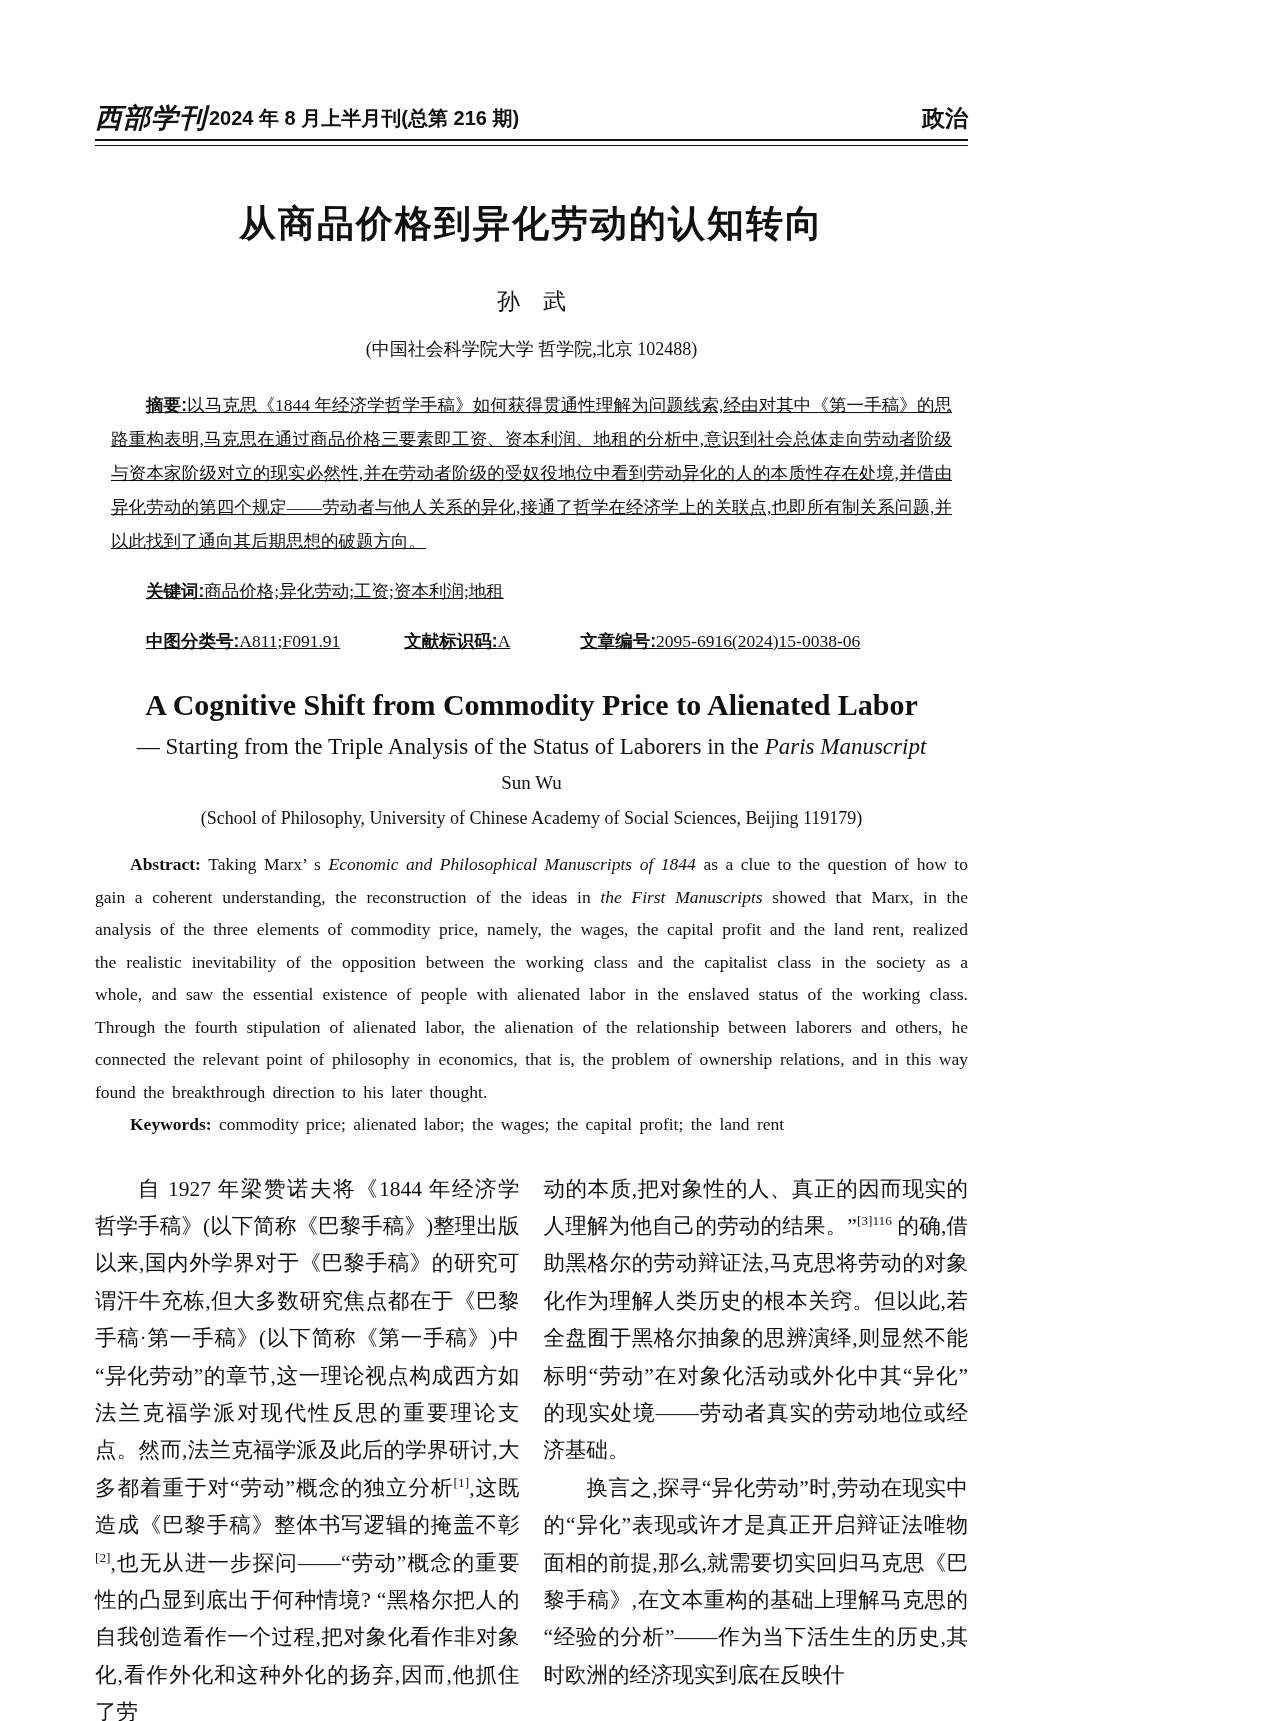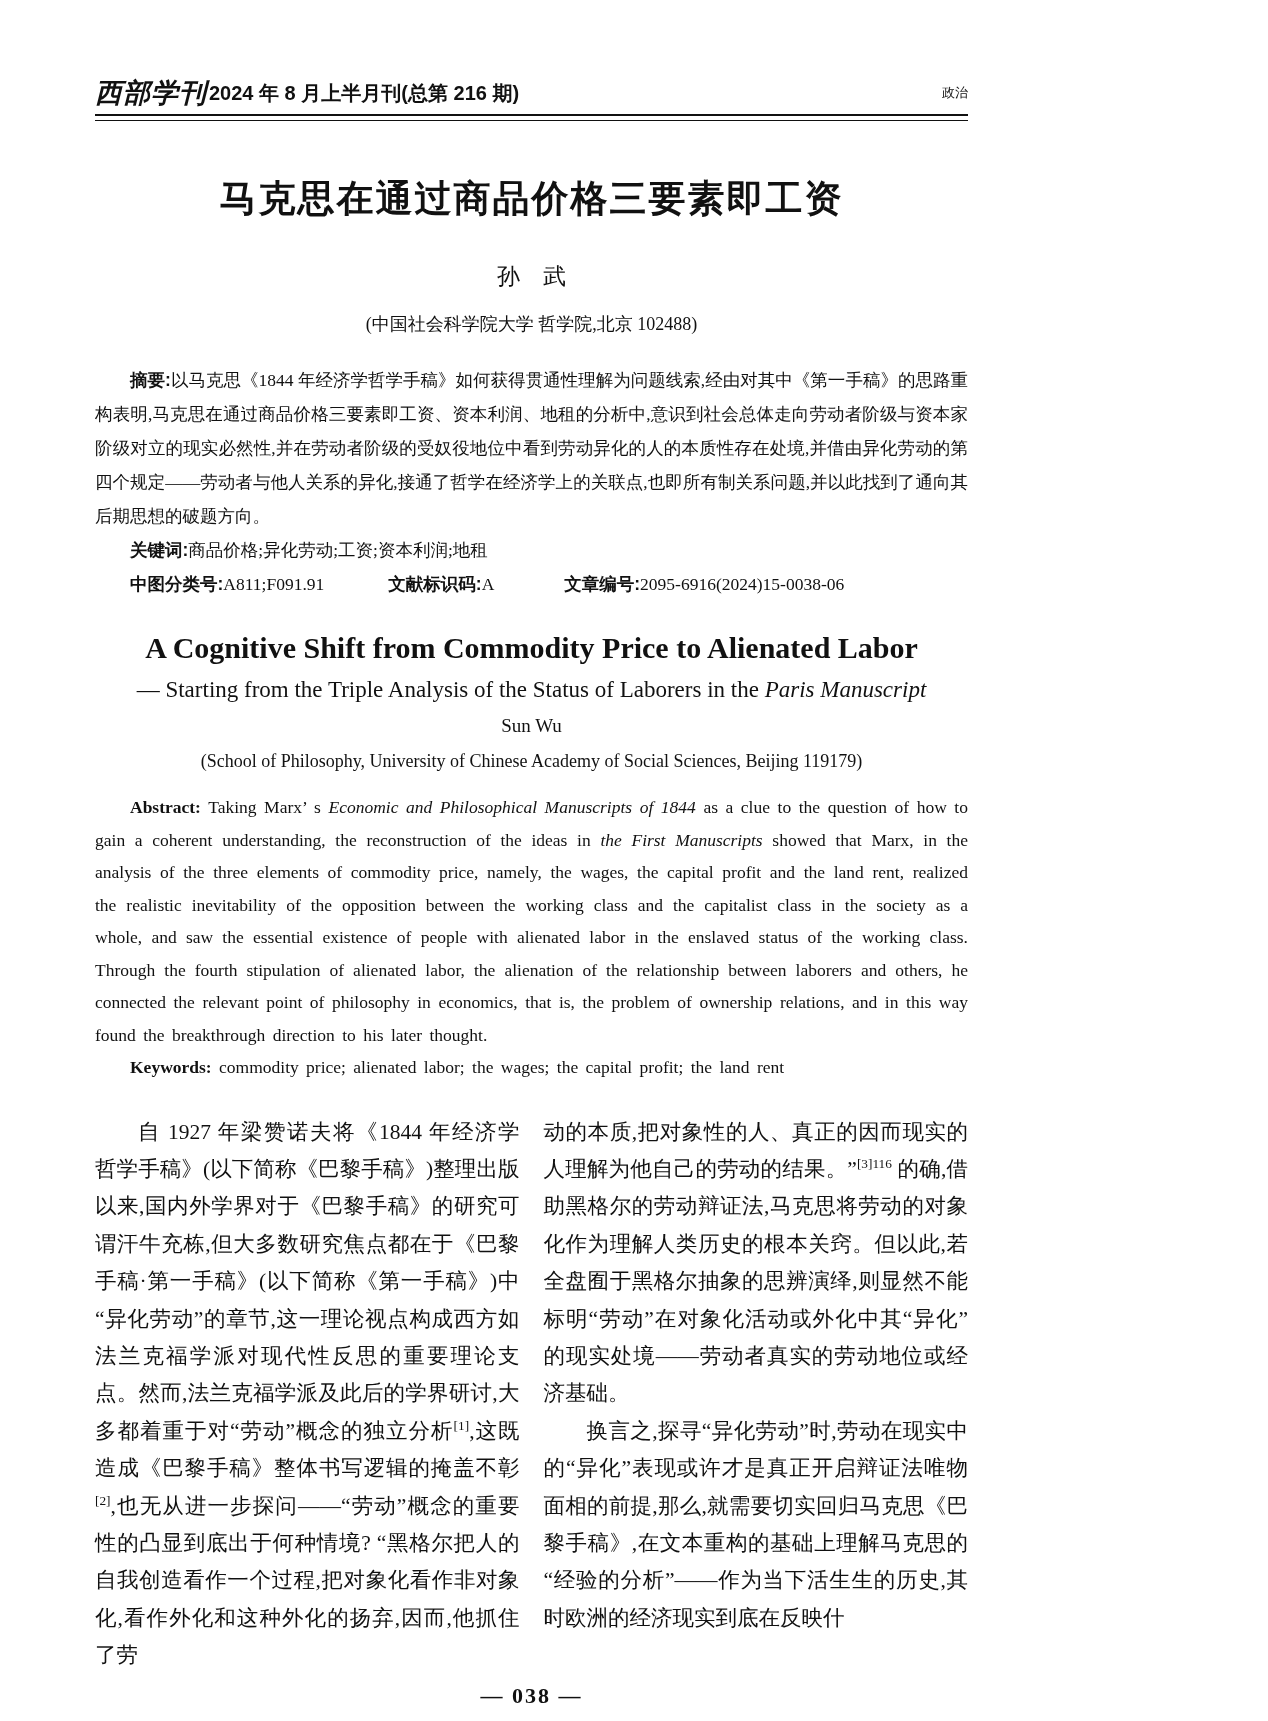--- a/index.html
+++ b/index.html
@@ -11,30 +11,30 @@
     background:#fff;
     color:#111;
     font-family:"Liberation Serif", serif;
     overflow:hidden;
   }
   
   .running-head{display:flex;justify-content:space-between;align-items:flex-end;line-height:30px;}
   .rh-left{display:flex;align-items:flex-end;}
   .journal-logo{font-family:"Liberation Serif",serif;font-weight:bold;font-style:italic;font-size:27px;letter-spacing:1px;margin-right:2px;}
   .rh-issue{font-family:"Liberation Sans",sans-serif;font-weight:bold;font-size:20px;}
-  .rh-right{font-family:"Liberation Sans",sans-serif;font-weight:normal;font-size:13px;}
+  .rh-right{font-family:"Liberation Sans",sans-serif;font-weight:bold;font-size:23px;margin-top:25px;}
   .rule{margin-top:6px;height:4px;border-top:2.5px solid #111;border-bottom:1.5px solid #111;}
   
   .cn-title{margin:56px 0 0 0;text-align:center;font-family:"Liberation Sans",sans-serif;font-weight:bold;font-size:37px;line-height:44px;letter-spacing:2px;}
   .cn-subtitle{margin-top:52px;text-align:center;font-family:"Liberation Serif",serif;font-style:italic;font-weight:bold;font-size:28px;line-height:34px;letter-spacing:1px;}
   .author-cn{margin-top:42px;text-align:center;font-size:23px;line-height:28px;}
   .affil-cn{margin-top:20px;text-align:center;font-size:18px;line-height:26px;}
   
   .abs-block{margin-top:26px;font-size:17.5px;line-height:34px;}
-  .abs-block p{margin:0;text-indent:2em;text-align:justify;}
+  .abs-block p{margin:16px;text-indent:2em;text-align:justify;text-decoration:underline;}
   .lbl{font-family:"Liberation Sans",sans-serif;font-weight:bold;}
   .clc-p .grp1{margin-right:64px;}
   .clc-p .grp2{margin-right:70px;}
   
   .en-title{margin:28px 0 0 0;text-align:center;font-family:"Liberation Serif",serif;font-weight:bold;font-size:30px;line-height:38px;}
   .en-subtitle{margin-top:8px;text-align:center;font-size:23px;line-height:30px;}
   .author-en{margin-top:8px;text-align:center;font-size:19px;line-height:26px;}
   .affil-en{margin-top:10px;text-align:center;font-size:18px;line-height:24px;}
   .abs-en{margin-top:18px;font-size:17.5px;line-height:32.5px;word-spacing:3px;}
   .abs-en p{margin:0;text-indent:2em;text-align:justify;}
@@ -56,21 +56,21 @@
 
   <div class="running-head">
     <div class="rh-left">
       <span class="journal-logo">西部学刊</span>
       <span class="rh-issue">2024 年 8 月上半月刊(总第 216 期)</span>
     </div>
     <div class="rh-right">政治</div>
   </div>
   <div class="rule"></div>
 
-  <h1 class="cn-title">马克思在通过商品价格三要素即工资</h1>
+  <h1 class="cn-title">从商品价格到异化劳动的认知转向</h1>
   <div class="author-cn">孙　武</div>
   <div class="affil-cn">(中国社会科学院大学 哲学院,北京 102488)</div>
 
   <div class="abs-block">
     <p><span class="lbl">摘要:</span><span>以马克思《1844 年经济学哲学手稿》如何获得贯通性理解为问题线索,经由对其中《第一手稿》的思路重构表明,马克思在通过商品价格三要素即工资、资本利润、地租的分析中,意识到社会总体走向劳动者阶级与资本家阶级对立的现实必然性,并在劳动者阶级的受奴役地位中看到劳动异化的人的本质性存在处境,并借由异化劳动的第四个规定——劳动者与他人关系的异化,接通了哲学在经济学上的关联点,也即所有制关系问题,并以此找到了通向其后期思想的破题方向。</span></p>
     <p><span class="lbl">关键词:</span><span>商品价格;异化劳动;工资;资本利润;地租</span></p>
     <p class="clc-p"><span class="grp1"><span class="lbl">中图分类号:</span><span>A811;F091.91</span></span><span class="grp2"><span class="lbl">文献标识码:</span><span>A</span></span><span><span class="lbl">文章编号:</span><span>2095-6916(2024)15-0038-06</span></span></p>
   </div>
 
   <h2 class="en-title">A Cognitive Shift from Commodity Price to Alienated Labor</h2>

